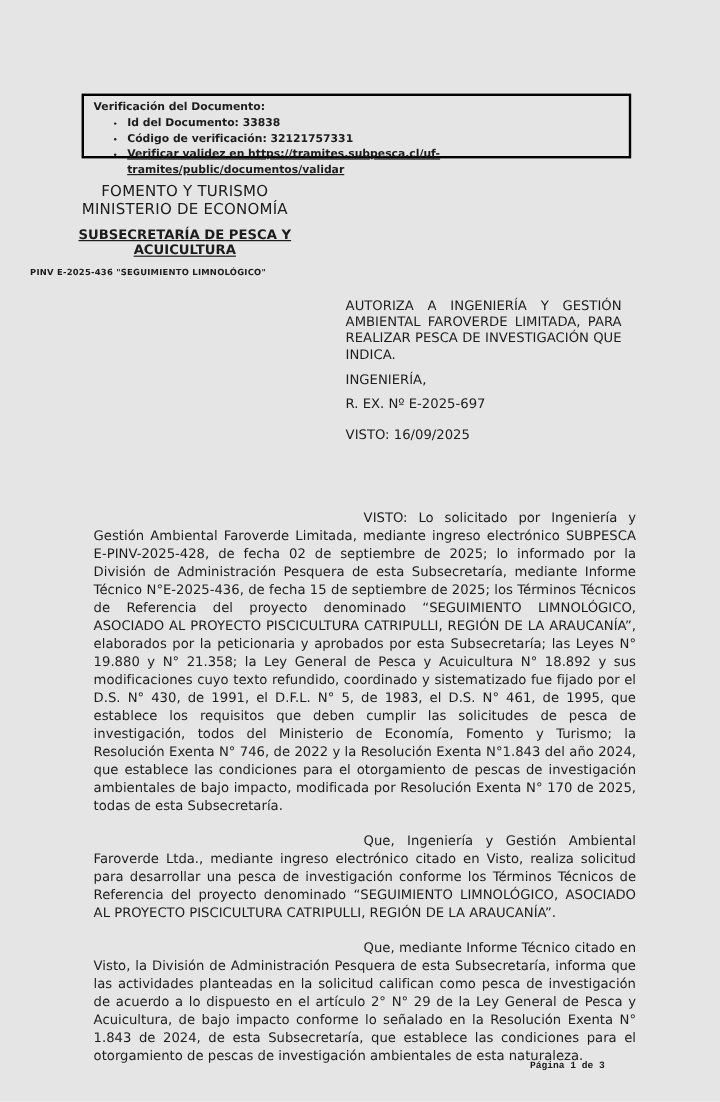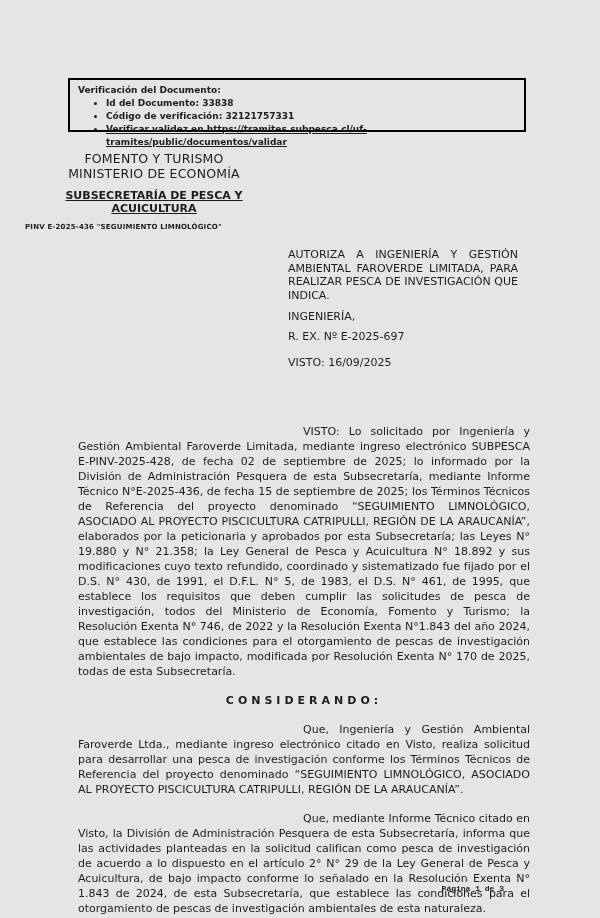--- a/index.html
+++ b/index.html
@@ -115,21 +115,20 @@
   <div class="subject-block">
     <p class="subject">AUTORIZA A INGENIERÍA Y GESTIÓN AMBIENTAL FAROVERDE LIMITADA, PARA REALIZAR PESCA DE INVESTIGACIÓN QUE INDICA.</p>
     <p class="city">INGENIERÍA,</p>
     <p class="resline"><span>R. EX. Nº </span><span class="b">E-2025-697</span></p>
     <p class="dateline"><span>VISTO: </span><span class="b">16/09/2025</span></p>
   </div>
 
   <div class="body-text">
     <p class="para"><span class="b">VISTO:</span><span> Lo solicitado por Ingeniería y Gestión Ambiental Faroverde Limitada, mediante ingreso electrónico SUBPESCA E-PINV-2025-428, de fecha 02 de septiembre de 2025; lo informado por la División de Administración Pesquera de esta Subsecretaría, mediante Informe Técnico N°E-2025-436, de fecha 15 de septiembre de 2025; los Términos Técnicos de Referencia del proyecto denominado </span><span class="b">“SEGUIMIENTO LIMNOLÓGICO, ASOCIADO AL PROYECTO PISCICULTURA CATRIPULLI, REGIÓN DE LA ARAUCANÍA”</span><span>, elaborados por la peticionaria y aprobados por esta Subsecretaría; las Leyes N° 19.880 y N° 21.358; la Ley General de Pesca y Acuicultura N° 18.892 y sus modificaciones cuyo texto refundido, coordinado y sistematizado fue fijado por el D.S. N° 430, de 1991, el D.F.L. N° 5, de 1983, el D.S. N° 461, de 1995, que establece los requisitos que deben cumplir las solicitudes de pesca de investigación, todos del Ministerio de Economía, Fomento y Turismo; la Resolución Exenta N° 746, de 2022 y la Resolución Exenta N°1.843 del año 2024, que establece las condiciones para el otorgamiento de pescas de investigación ambientales de bajo impacto, modificada por Resolución Exenta N° 170 de 2025, todas de esta Subsecretaría.</span></p>
 
-    <p class="heading">CONSIDERANDO:</p>
 
     <p class="para"><span>Que, Ingeniería y Gestión Ambiental Faroverde Ltda., mediante ingreso electrónico citado en Visto, realiza solicitud para desarrollar una pesca de investigación conforme los Términos Técnicos de Referencia del proyecto denominado </span><span class="b">“SEGUIMIENTO LIMNOLÓGICO, ASOCIADO AL PROYECTO PISCICULTURA CATRIPULLI, REGIÓN DE LA ARAUCANÍA”</span><span>.</span></p>
 
     <p class="para">Que, mediante Informe Técnico citado en Visto, la División de Administración Pesquera de esta Subsecretaría, informa que las actividades planteadas en la solicitud califican como pesca de investigación de acuerdo a lo dispuesto en el artículo 2° N° 29 de la Ley General de Pesca y Acuicultura, de bajo impacto conforme lo señalado en la Resolución Exenta N° 1.843 de 2024, de esta Subsecretaría, que establece las condiciones para el otorgamiento de pescas de investigación ambientales de esta naturaleza.</p>
   </div>
 
   <div class="page-footer">Página 1 de 3</div>
 
 </div>
 

